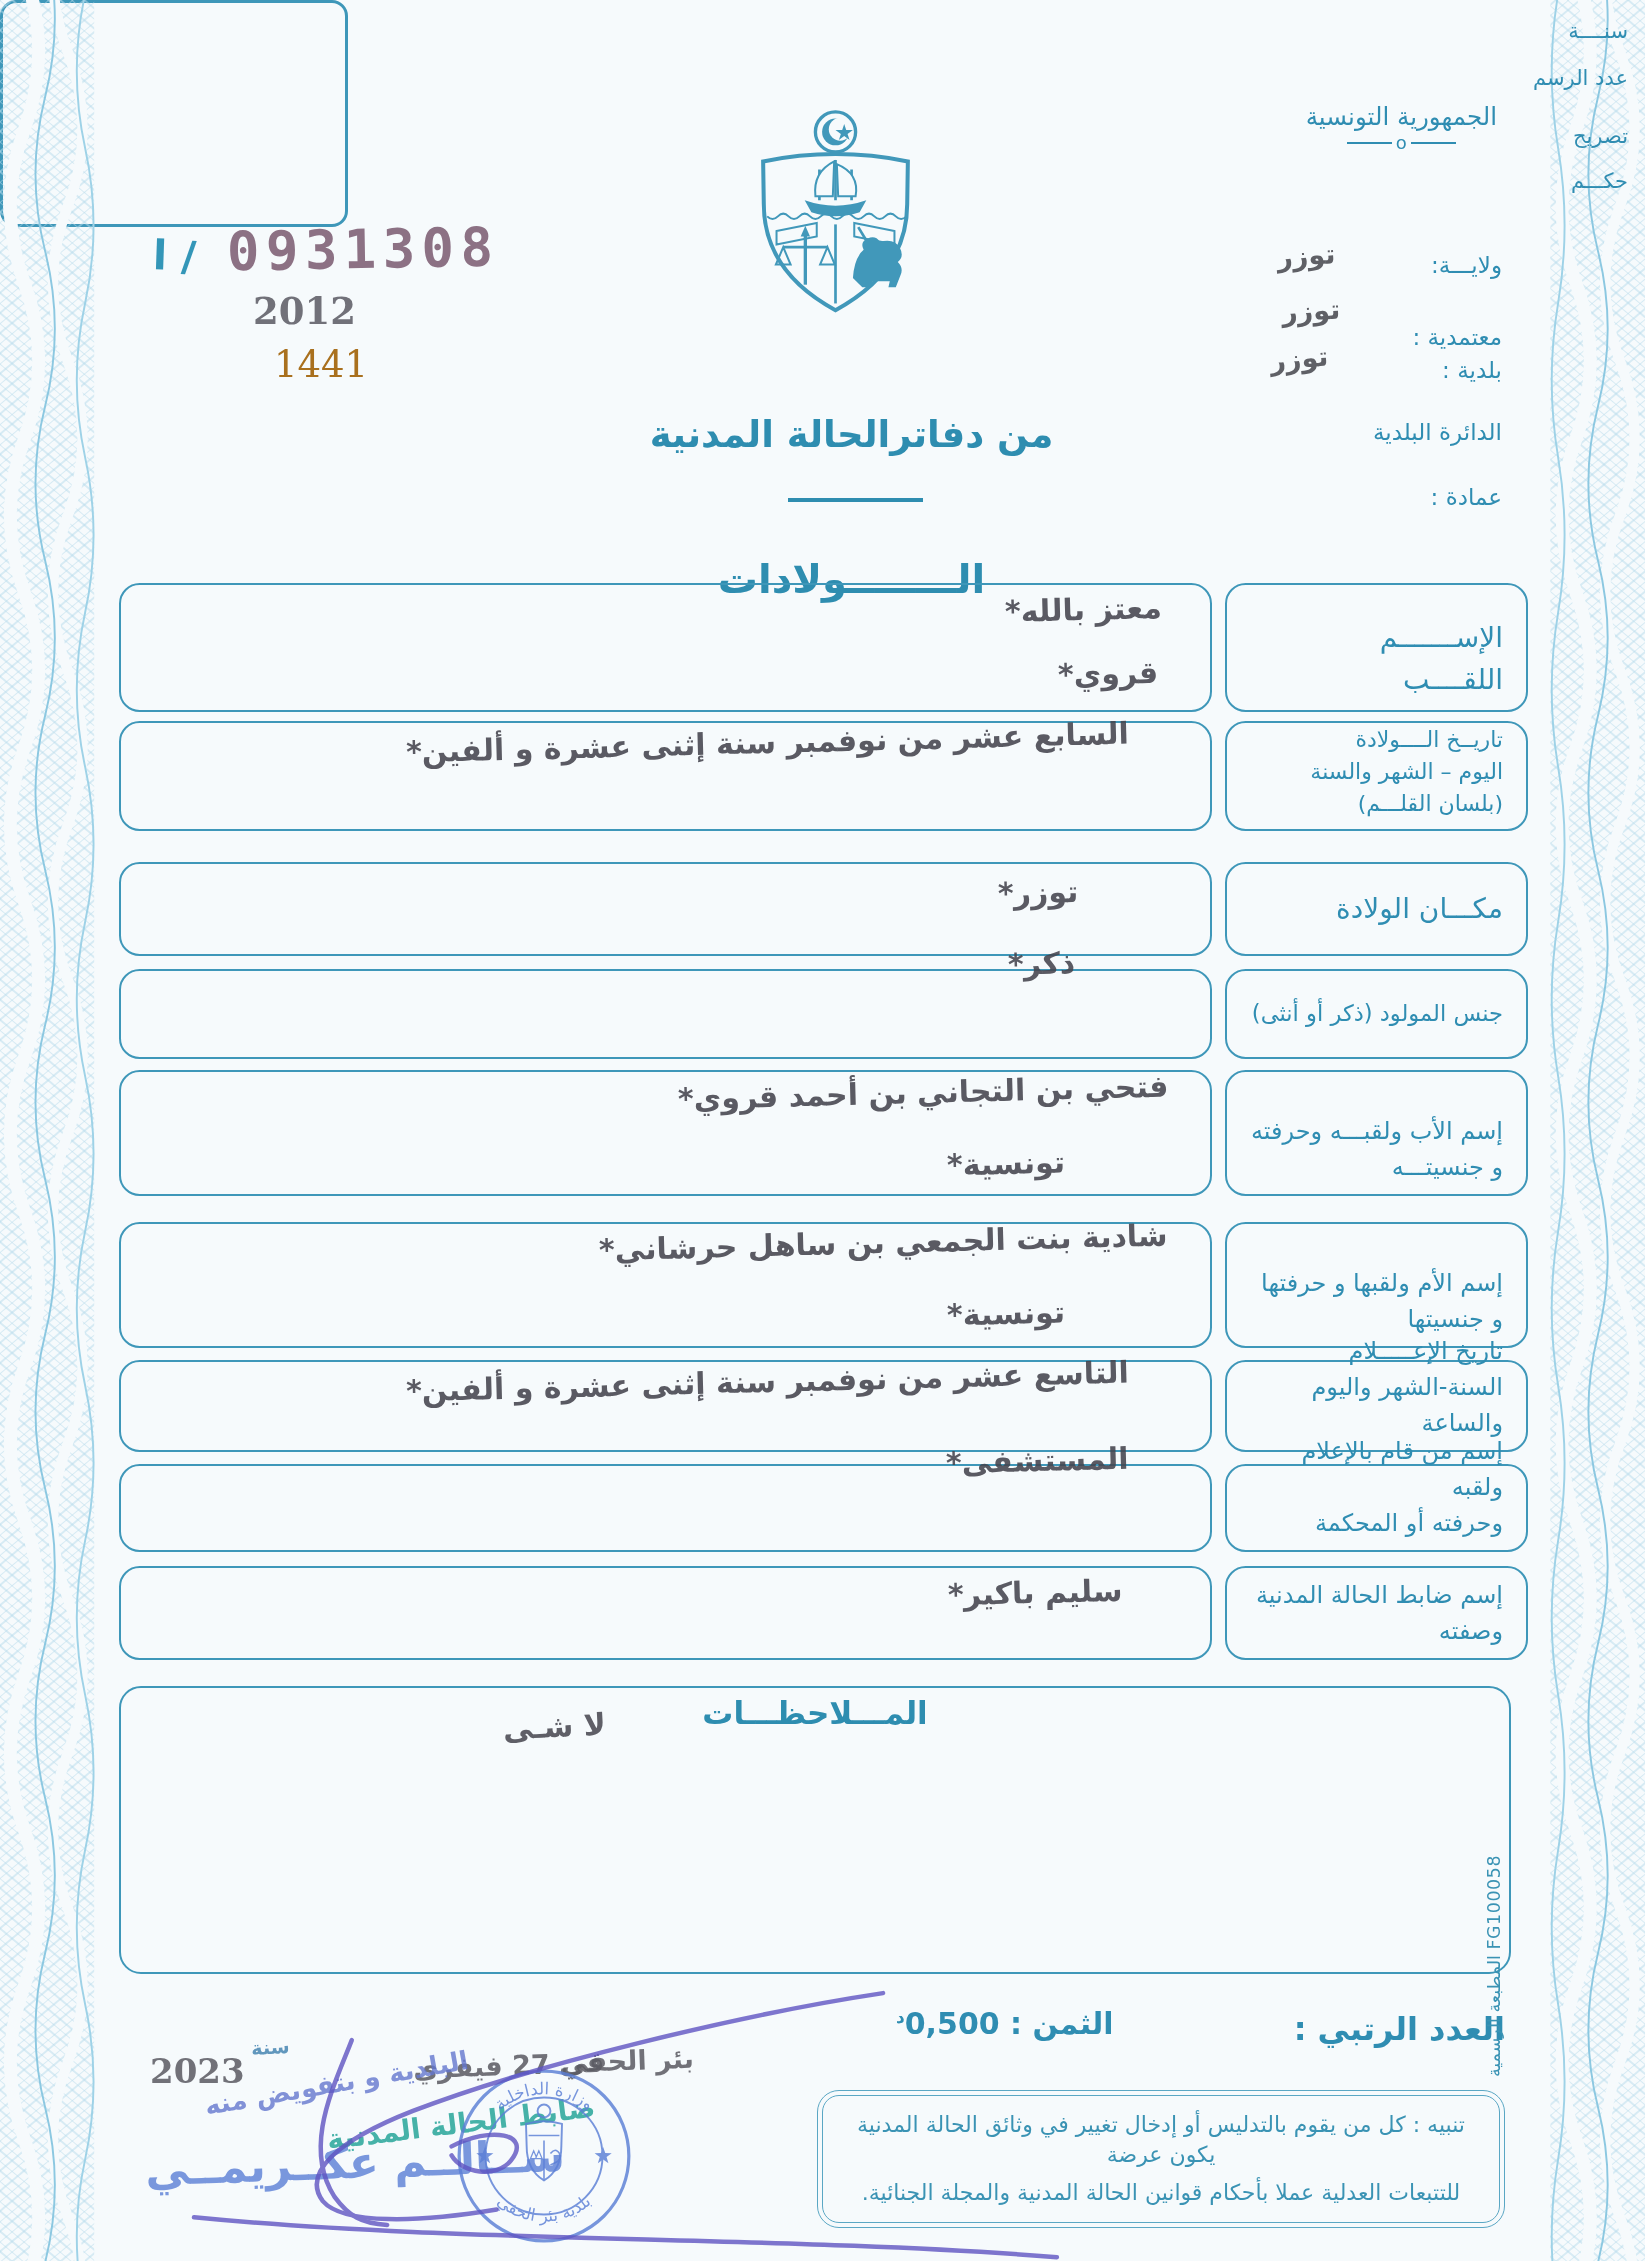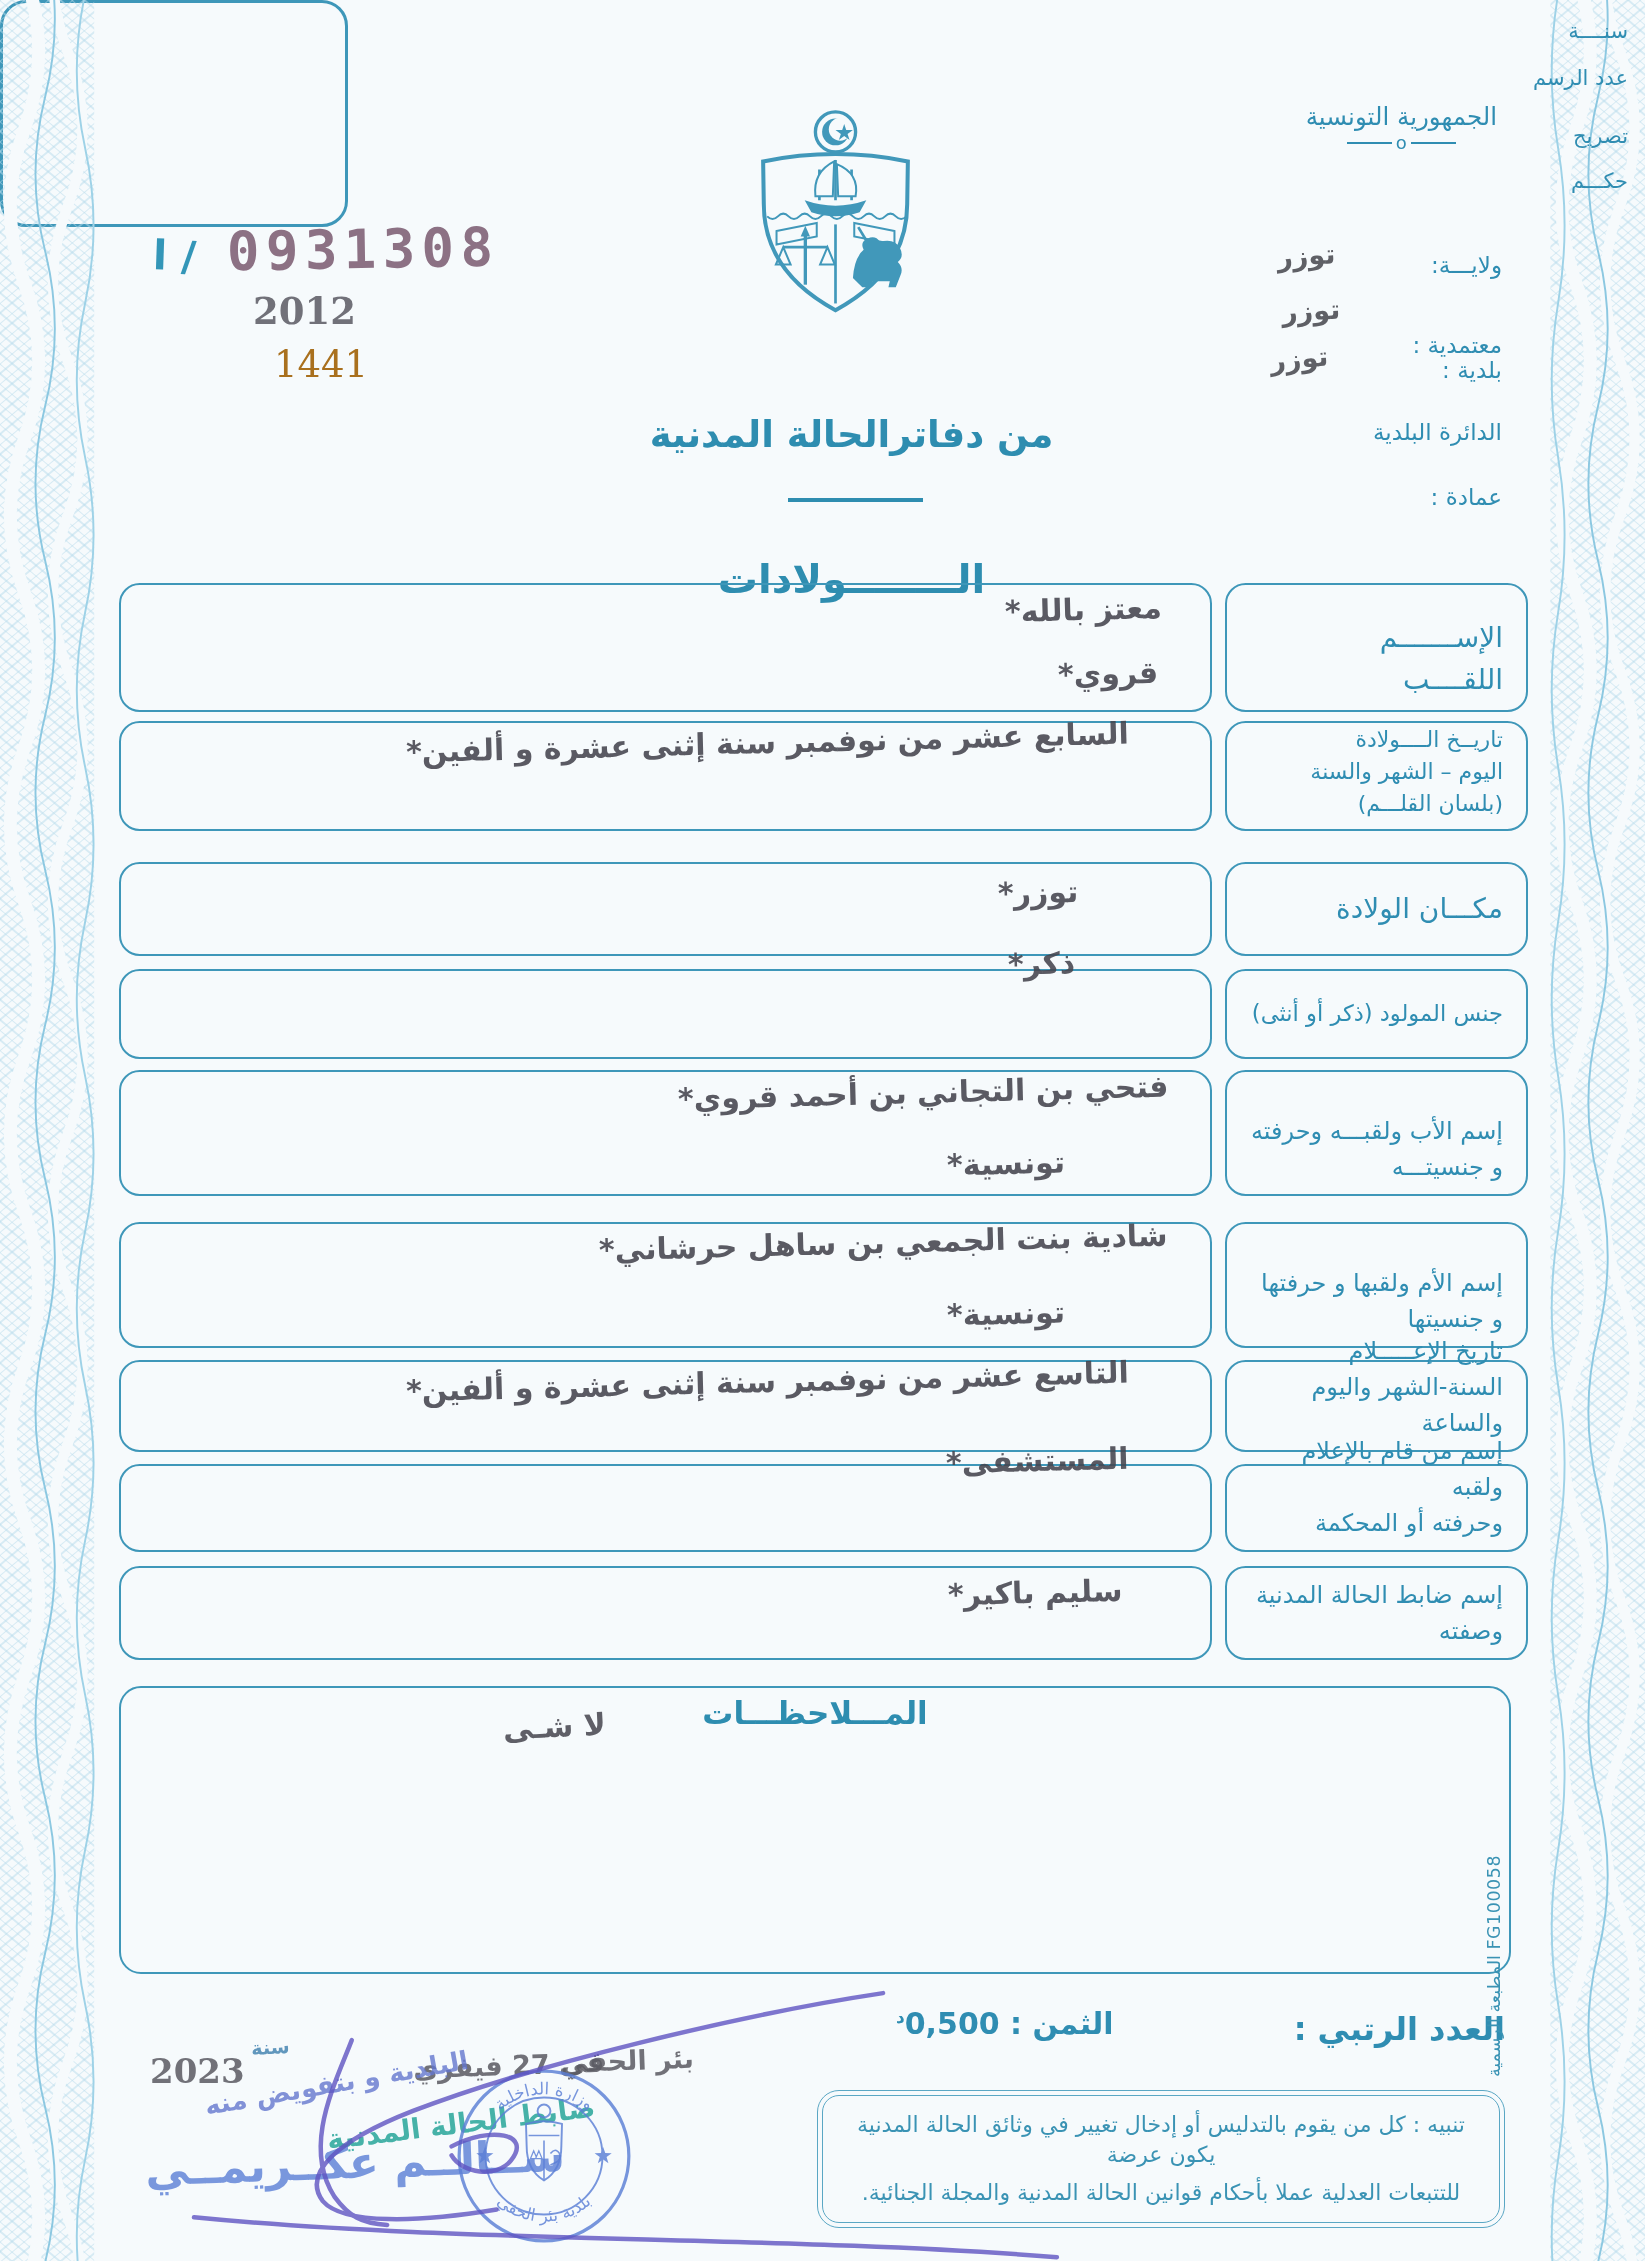--- a/index.html
+++ b/index.html
@@ -16,29 +16,29 @@
   .republic { top:102px; right:148px; font-size:24.5px; color:#2f8db2; text-align:center; }
   .republic .divline { display:flex; align-items:center; gap:3.9px; justify-content:center; color:#2f8db2; font-size:18px; margin-top:1.3px;}
   .republic .divline i { display:block; width:45px; height:1.9px; background:#2f8db2; }
 
   .serial-prefix { left:153px; top:232px; font-size:41px; color:#3396b8; font-weight:700; transform:rotate(2deg); }
   .serial-number { left:227px; top:218px; font-size:54px; letter-spacing:6.4px;
     font-family:"DejaVu Sans Mono", monospace; color:#7a5a70; font-weight:700; opacity:.85; transform:rotate(-1deg); }
   .stamp-year   { left:253px; top:289px; font-size:37px; font-family:"DejaVu Serif", serif; font-weight:700; color:#5a5a63; opacity:.85; }
   .stamp-number { left:274px; top:343px; font-size:37px; font-family:"DejaVu Serif", serif; font-weight:400; color:#a16207; opacity:.9; }
 
-  .refbox { left:153px; top:307px; width:348px; height:227px; border:3.2px solid #3e97b9; border-radius:26px; box-sizing:border-box; }
+  .refbox { left:153px; top:307px; width:348px; height:227px; border:3.2px solid #3e97b9; border-radius:16px; box-sizing:border-box; }
   .refbox span { position:absolute; right:17px; color:#2f8db2; font-size:21px; direction:rtl; white-space:nowrap; }
   .refbox .l1 { top:19.3px; } .refbox .l2 { top:66px; } .refbox .l3 { top:124px; } .refbox .l4 { top:169px; }
 
   .admin { right:117px; top:240px; width:271px; }
   .admin .lbl { position:absolute; right:26px; color:#2f8db2; font-size:23px; white-space:nowrap; direction:rtl; }
   .admin .val { position:absolute; color:#4b4b52; font-size:27px; font-weight:700; white-space:nowrap; direction:rtl; opacity:.88;}
   .a1 { top:11.6px; } .a1v { top:0px;  right:193px; transform:rotate(-4deg); }
-  .a2 { top:92px;} .a2v { top:55px; right:188px; transform:rotate(-3deg); }
+  .a2 { top:84px;} .a2v { top:55px; right:188px; transform:rotate(-3deg); }
   .a3 { top:117px;} .a3v { top:103px;right:200px; transform:rotate(-5deg); }
   .a4 { top:179px;} .a5 { top:244px;}
 
   .title1 { left:645px; top:332px;  width:451px; text-align:center; font-size:43px; font-weight:700; color:#2e8db0; }
   .title2 { left:645px; top:413px;  width:413px; text-align:center; font-size:37px; font-weight:700; color:#2e8db0; }
   .title-underline { left:788px; top:498px; width:135px; height:3.9px; background:#2e8db0; }
   .title3 { left:645px; top:556px;  width:413px; text-align:center; font-size:40px; font-weight:700; color:#2e8db0; letter-spacing:1.3px;}
 
   
   .row-label, .row-value {

